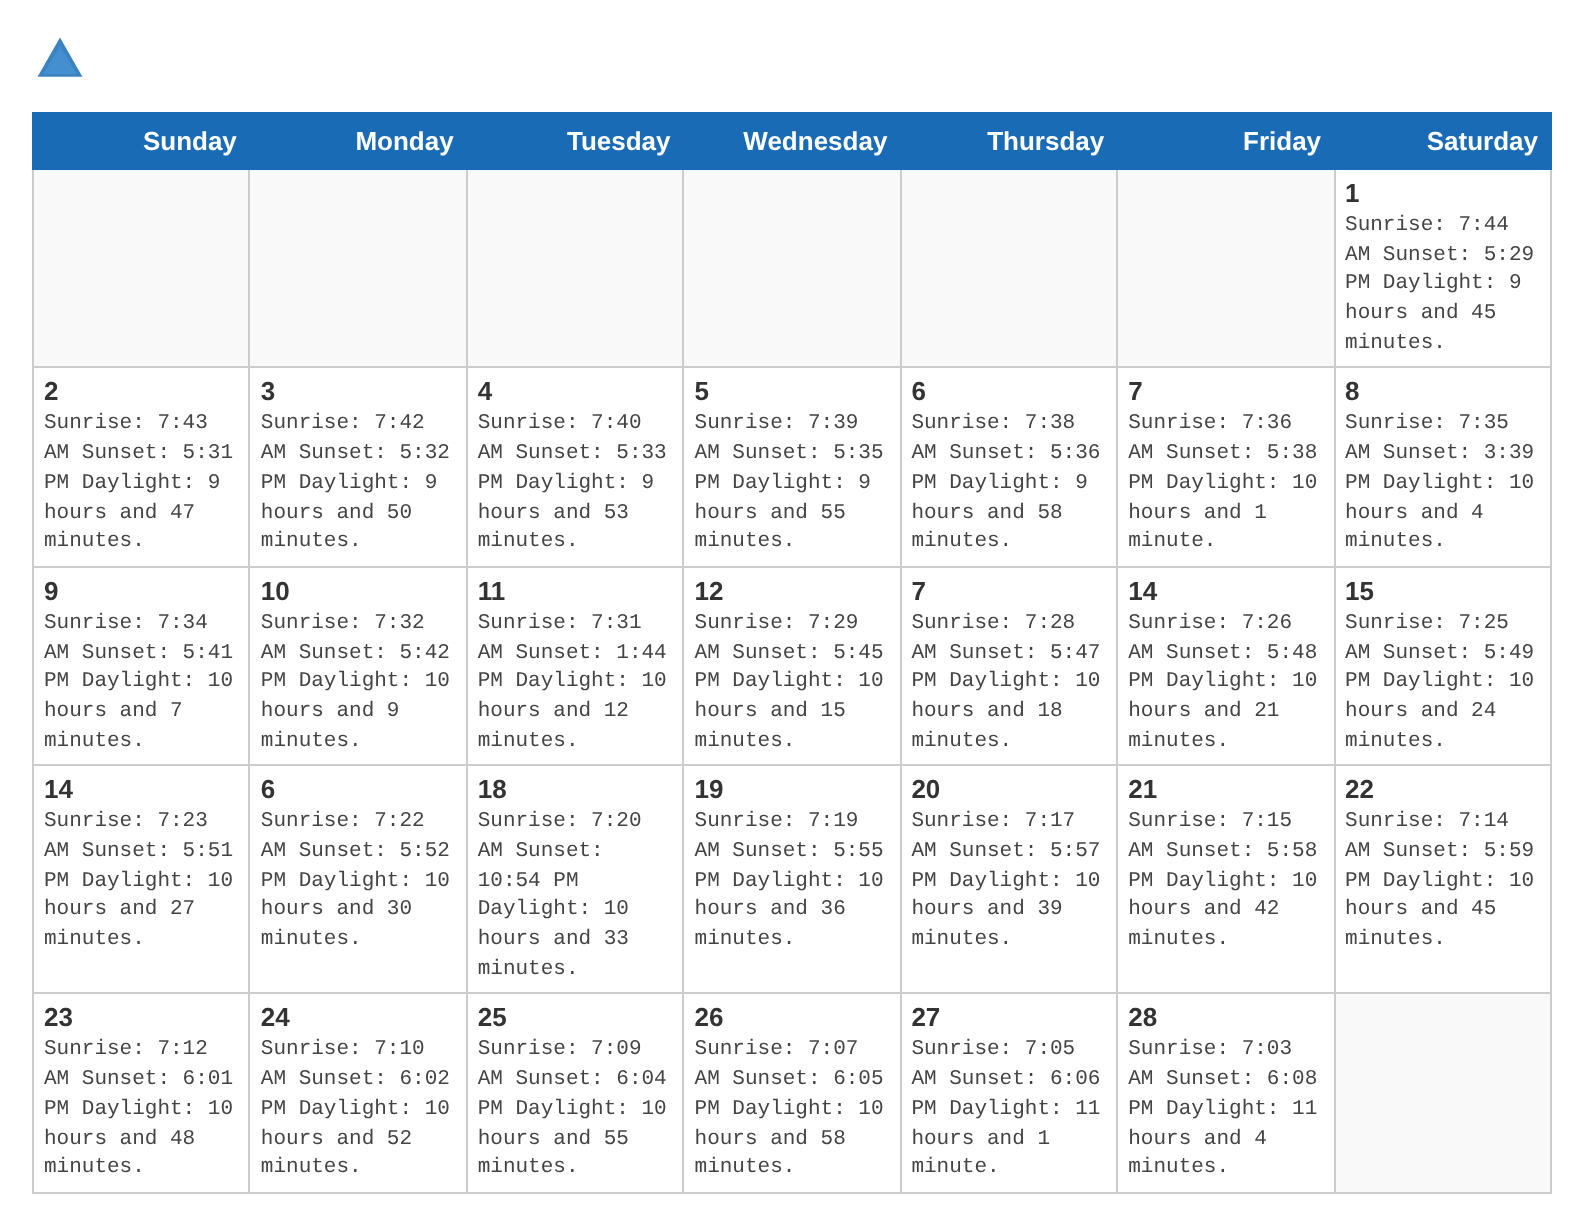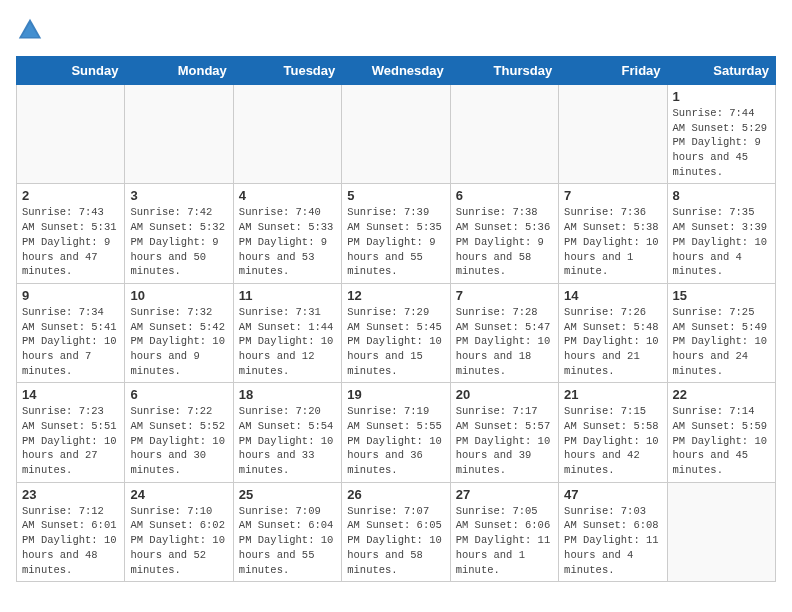--- a/index.html
+++ b/index.html
@@ -236,21 +236,21 @@
         </td>
         <td>
           <span class="day-number">6</span>
           <div class="day-info">Sunrise: 7:22 AM
 Sunset: 5:52 PM
 Daylight: 10 hours and 30 minutes.</div>
         </td>
         <td>
           <span class="day-number">18</span>
           <div class="day-info">Sunrise: 7:20 AM
-Sunset: 5:54 PM
+Sunset: 10:54 PM
 Daylight: 10 hours and 33 minutes.</div>
         </td>
         <td>
           <span class="day-number">19</span>
           <div class="day-info">Sunrise: 7:19 AM
 Sunset: 5:55 PM
 Daylight: 10 hours and 36 minutes.</div>
         </td>
         <td>
           <span class="day-number">20</span>
@@ -296,21 +296,21 @@
 Sunset: 6:05 PM
 Daylight: 10 hours and 58 minutes.</div>
         </td>
         <td>
           <span class="day-number">27</span>
           <div class="day-info">Sunrise: 7:05 AM
 Sunset: 6:06 PM
 Daylight: 11 hours and 1 minute.</div>
         </td>
         <td>
-          <span class="day-number">47</span>
+          <span class="day-number">28</span>
           <div class="day-info">Sunrise: 7:03 AM
 Sunset: 6:08 PM
 Daylight: 11 hours and 4 minutes.</div>
         </td>
         <td class="empty"></td>
       </tr>
     </tbody>
 </table>
 
 </body></html>

